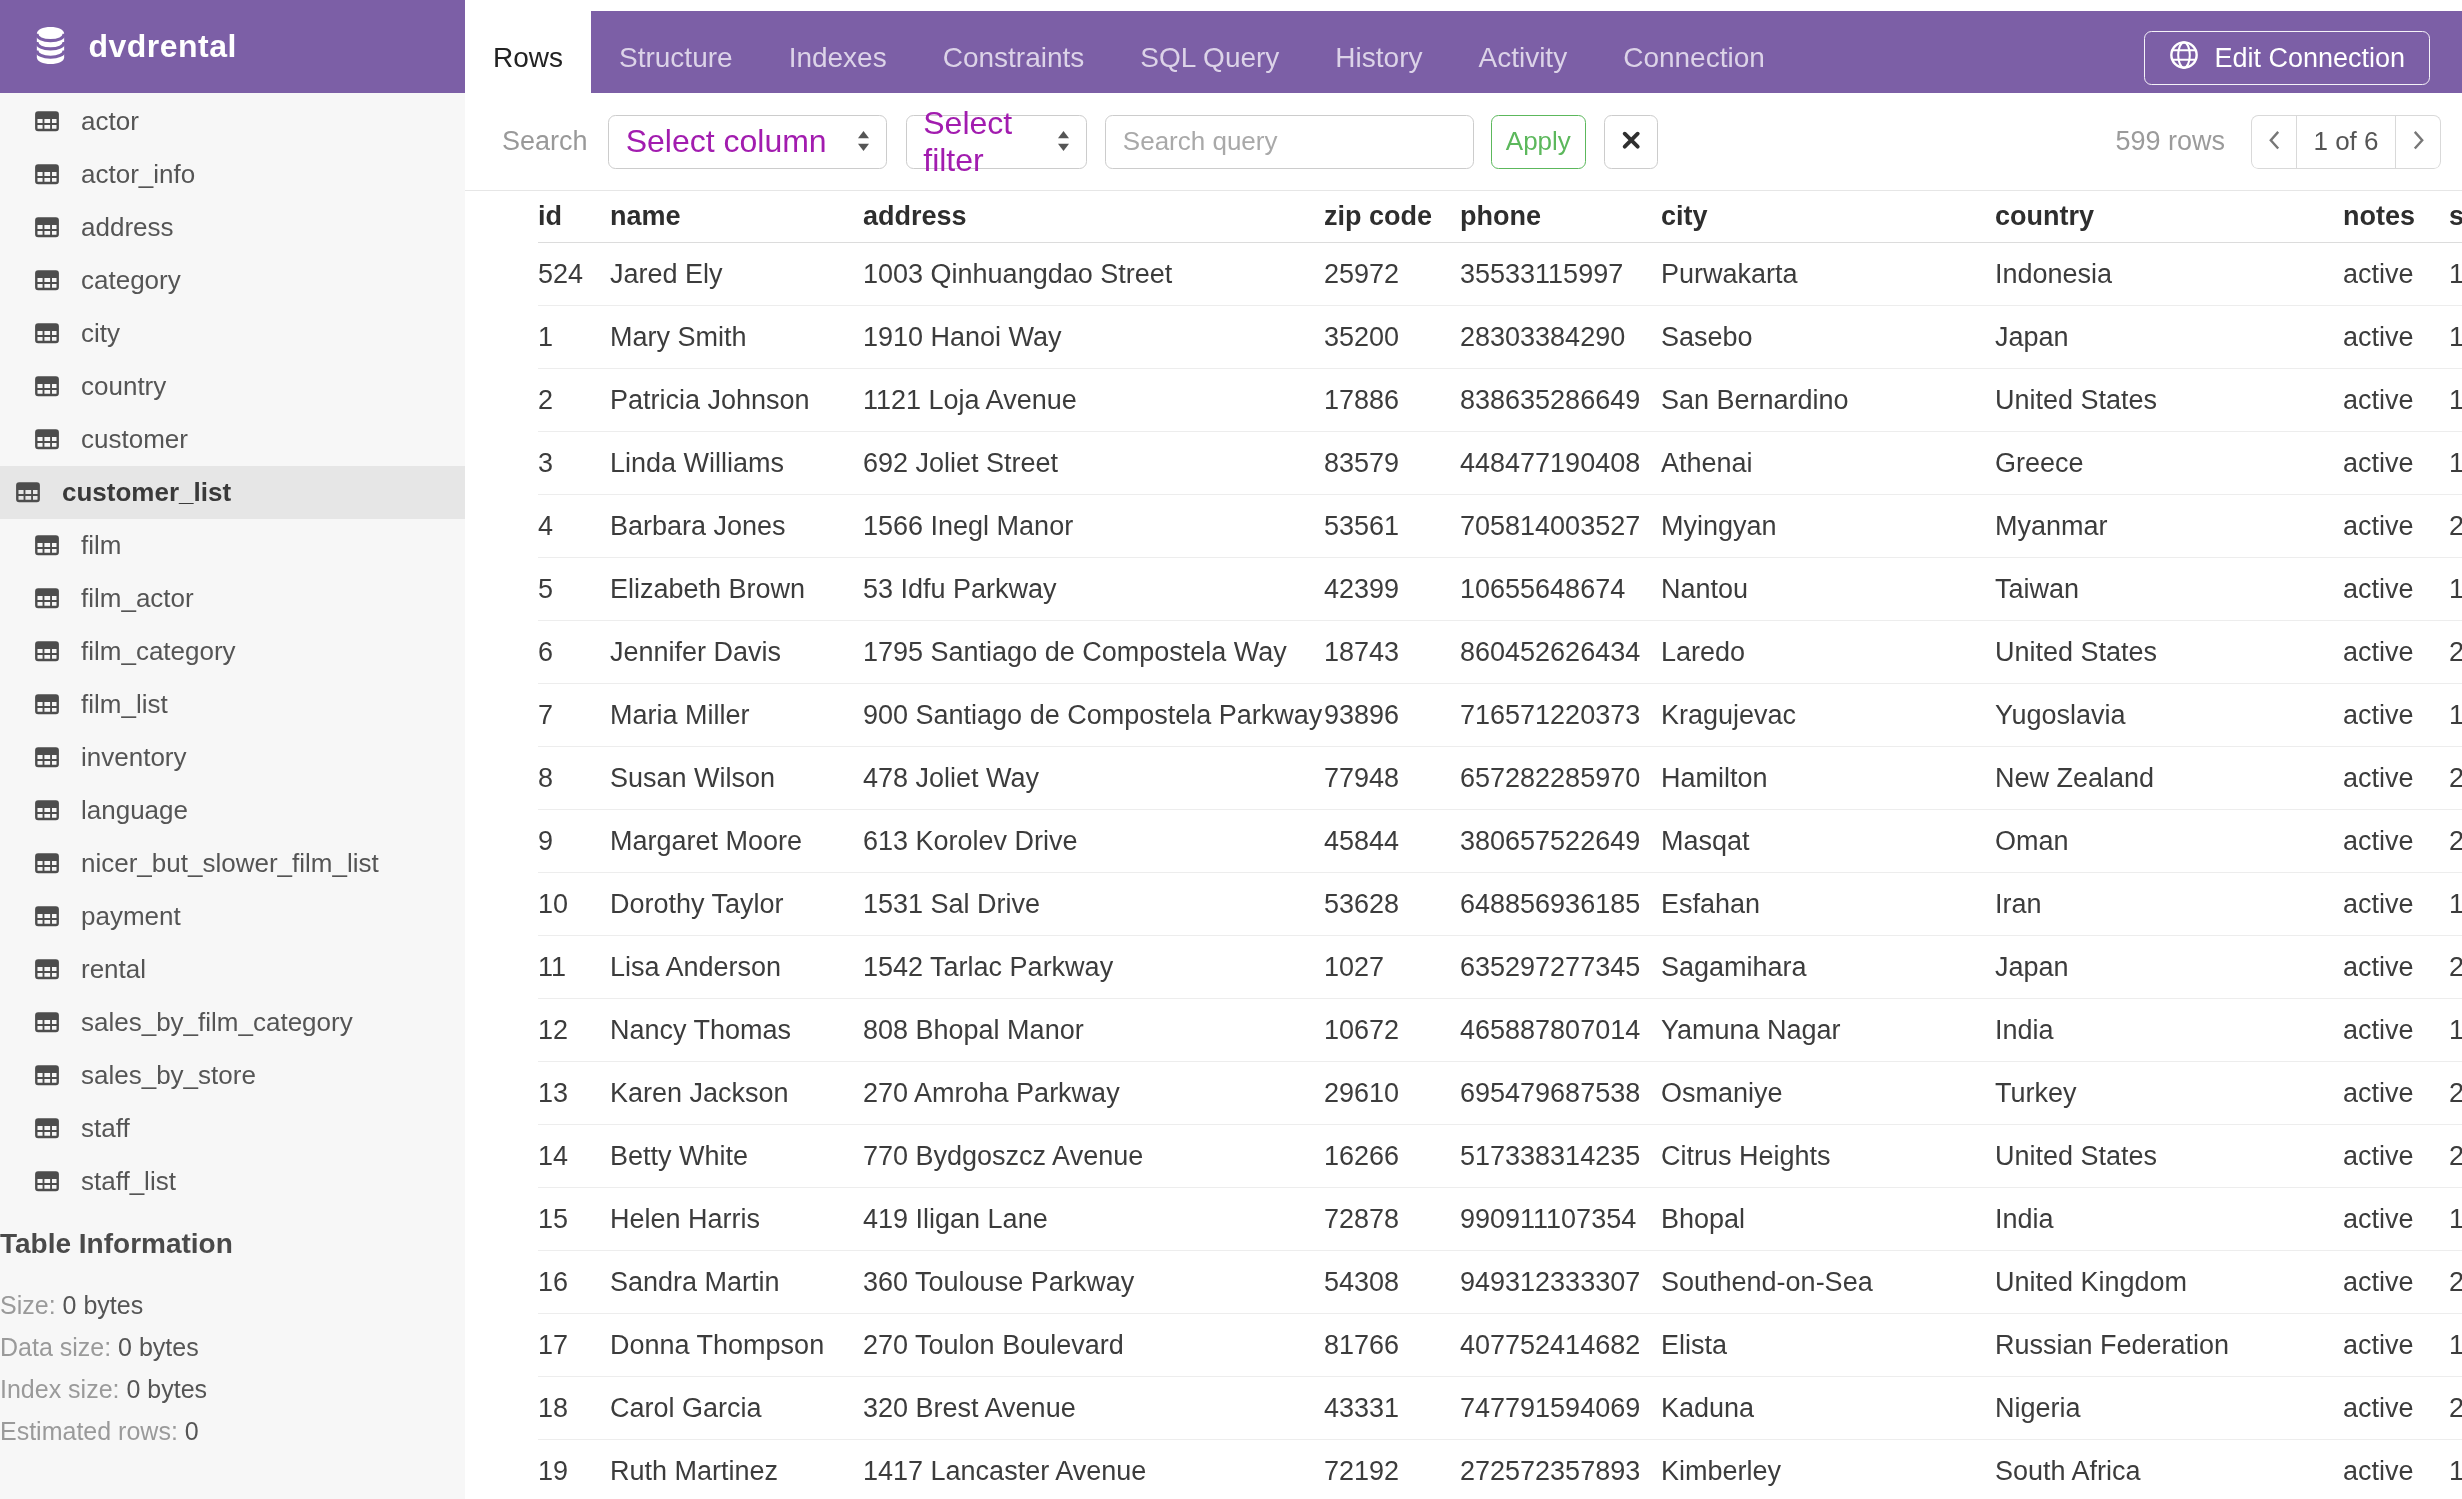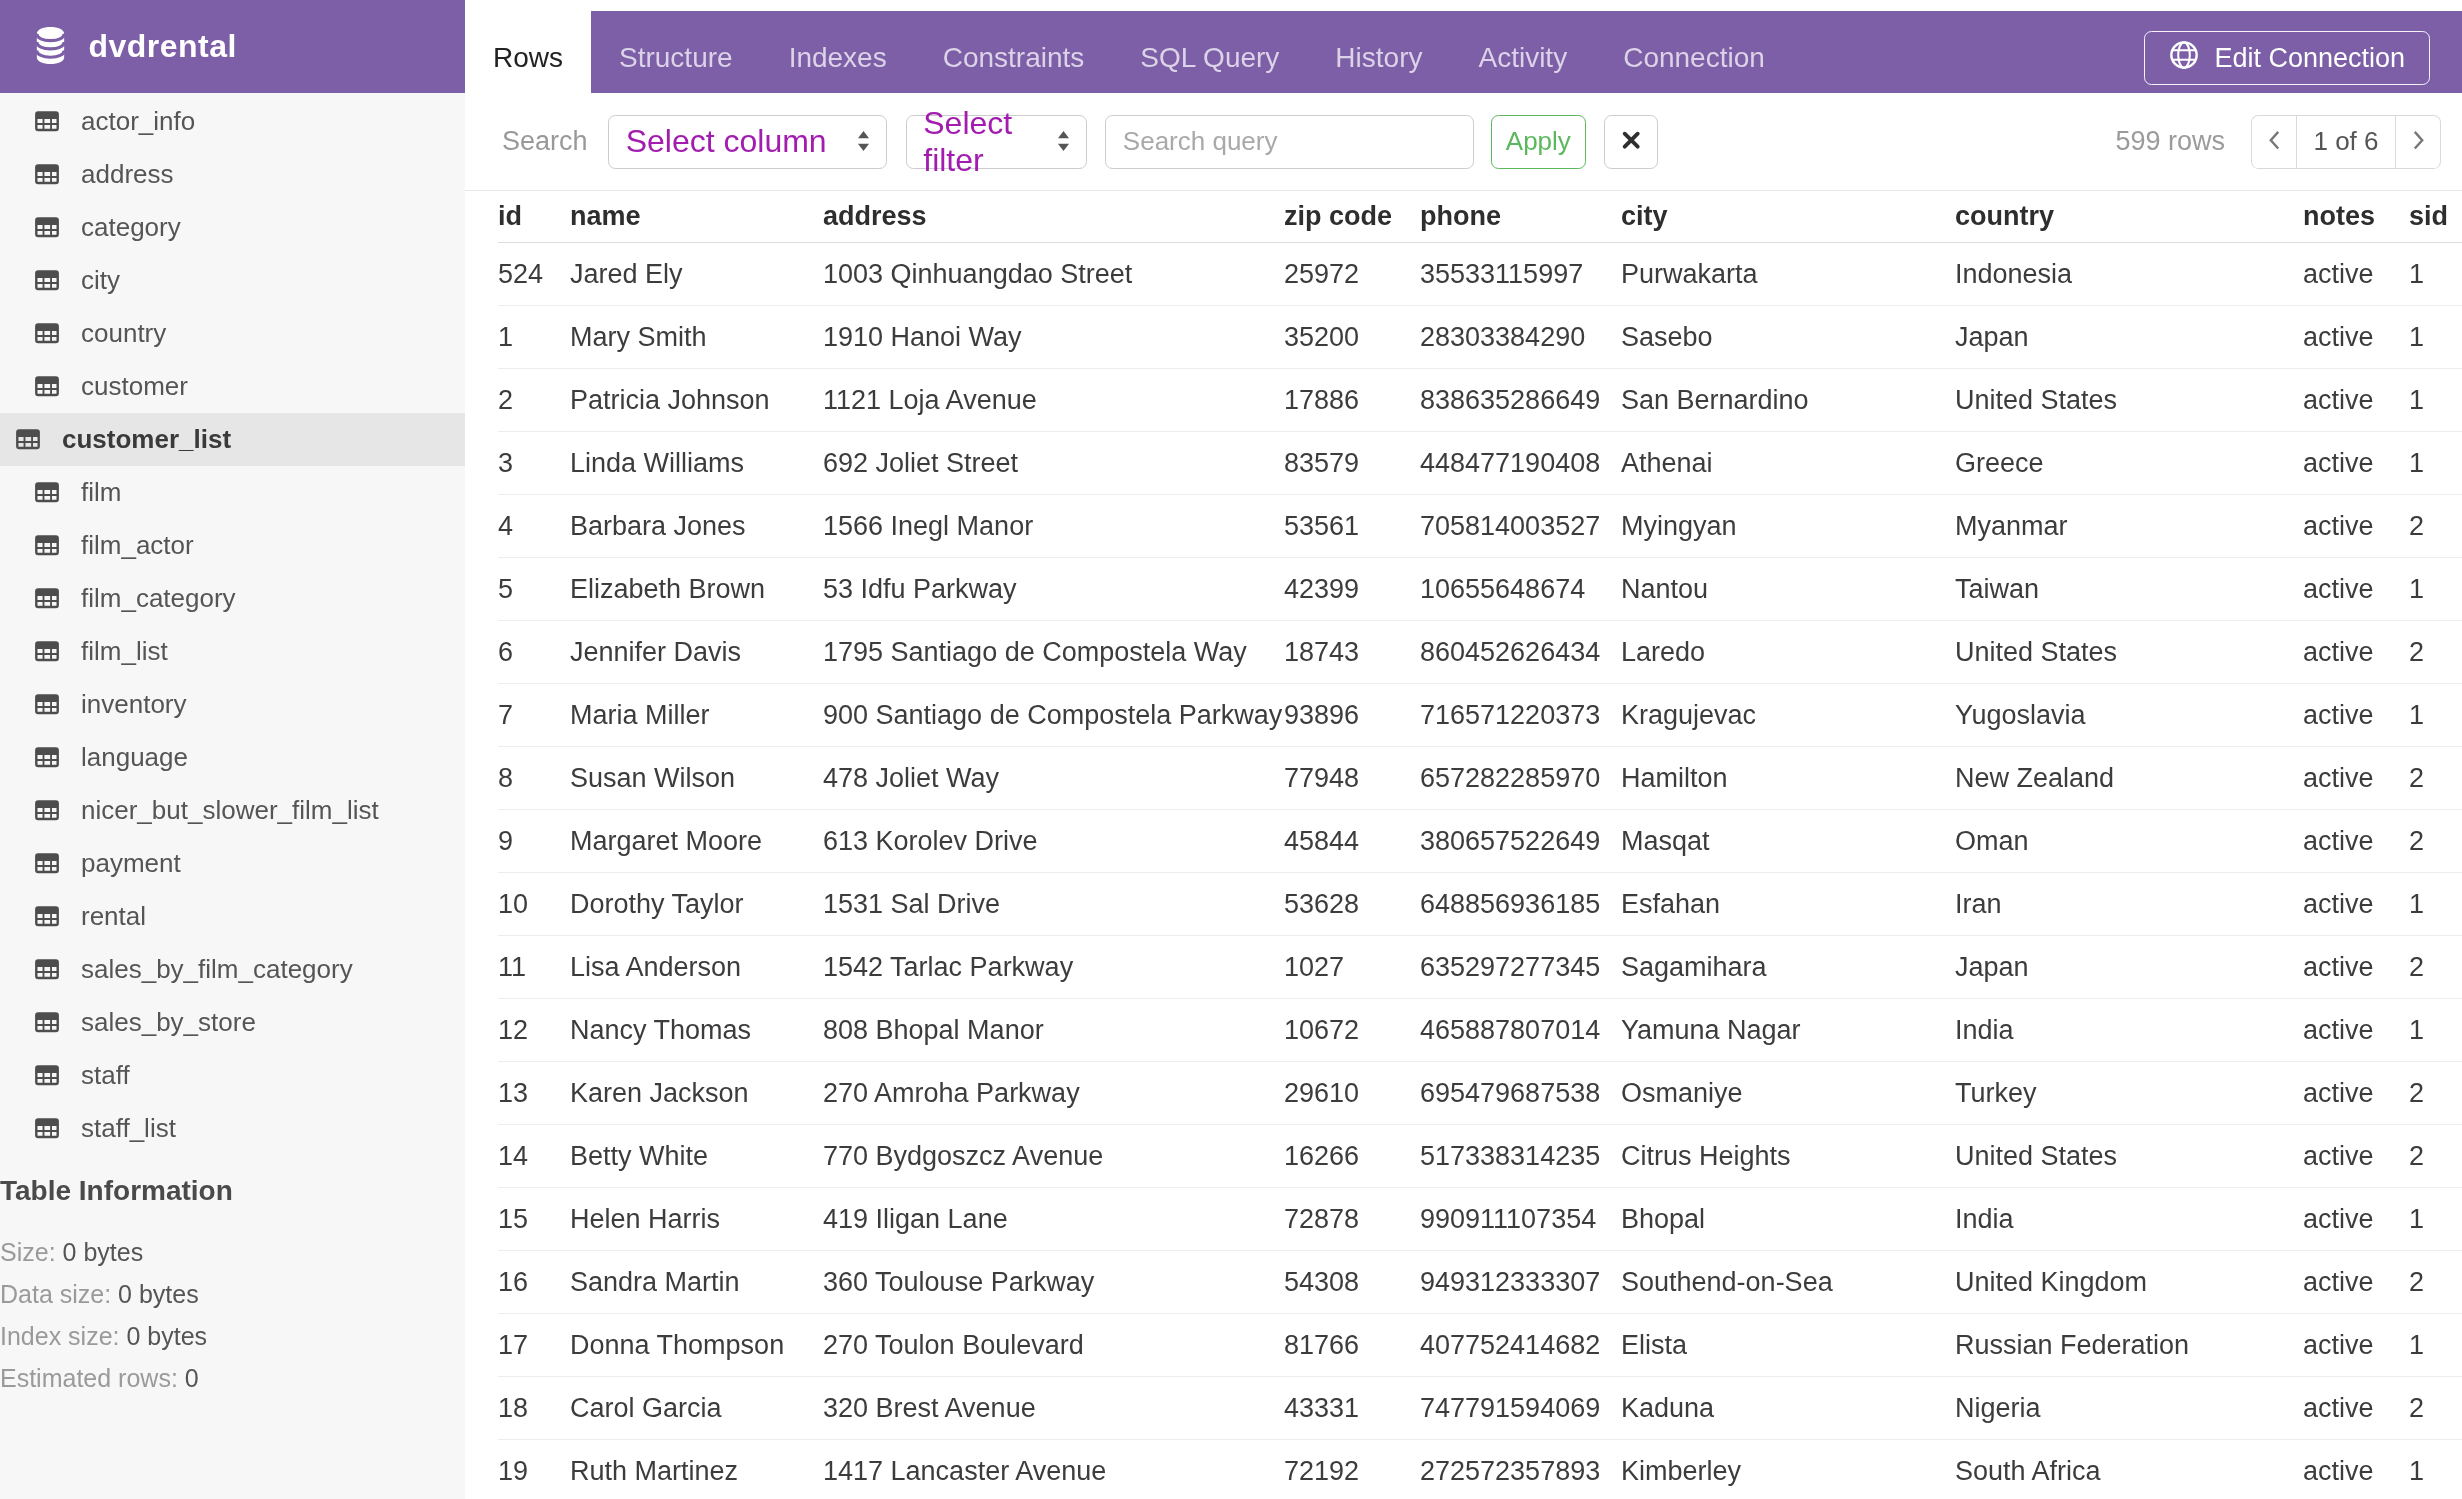--- a/index.html
+++ b/index.html
@@ -62,21 +62,21 @@
                align-items:center; justify-content:center; }
   .pg-prev { width:45px; border-radius:7.4px 0 0 7.4px; border-right:none; cursor:pointer; }
   .pg-ind  { width:100px; font-size:26px; color:#555; }
   .pg-next { width:45px; border-radius:0 7.4px 7.4px 0; border-left:none; cursor:pointer; }
 
   
   .grid { position:absolute; left:465px; top:191px; width:1998px; height:1308px;
           overflow:hidden; padding-left:33px; }
   .grow { display:grid;
           grid-template-columns:72px 253px 461px 136px 201px 334px 348px 106px 1fr;
-          align-items:center; }
+          align-items:center;margin-left:40px; }
   .thead-row { height:52px; border-bottom:1.9px solid #dcdcdc; }
   .hcell { font-size:27px; font-weight:bold; color:#2e2e2e; }
   .drow { height:63px; border-bottom:1.9px solid #ededed; }
   .cell { font-size:27px; color:#3c3c3c; white-space:nowrap; overflow:hidden; }
 </style>
 </head>
 <body>
 
 <div class="app">
 
@@ -86,20 +86,30 @@
         <svg width="35" height="39" viewBox="0 0 34 40">
           <path d="M3 8 C3 3.6 9.3 1 17 1 s14 2.6 14 7 v24 c0 4.4 -6.3 7 -14 7 S3 36.4 3 32 Z" fill="#ffffff"></path>
           <path d="M3 8 c0 4.4 6.3 7 14 7 s14 -2.6 14 -7" fill="none" stroke="#7C5FA6" stroke-width="3.2"></path>
           <path d="M3 16.5 c0 4.4 6.3 7 14 7 s14 -2.6 14 -7" fill="none" stroke="#7C5FA6" stroke-width="3.2"></path>
           <path d="M3 25 c0 4.4 6.3 7 14 7 s14 -2.6 14 -7" fill="none" stroke="#7C5FA6" stroke-width="3.2"></path>
         </svg>
       </span>
       <span class="db-name">dvdrental</span>
     </div>
     <nav class="table-list">
+        <div class="side-item">
+          <span class="icn">
+            <svg width="24" height="20.4" viewBox="0 0 26 22">
+              <rect x="1.4" y="1.4" width="23.2" height="19.2" rx="2" fill="none" stroke="#4d4d4d" stroke-width="2.6"></rect>
+              <path d="M1.4 7.6 h23.2 M1.4 14 h23.2 M9.2 1.4 v19.2 M17.4 1.4 v19.2" stroke="#4d4d4d" stroke-width="2" fill="none"></path>
+              <path d="M3.4 1.4 h19.2 a2 2 0 0 1 2 2 v4.2 h-23.2 v-4.2 a2 2 0 0 1 2-2 z" fill="#4d4d4d"></path>
+            </svg>
+          </span>
+          <span>actor</span>
+        </div>
         <div class="side-item">
           <span class="icn">
             <svg width="24" height="20.4" viewBox="0 0 26 22">
               <rect x="1.4" y="1.4" width="23.2" height="19.2" rx="2" fill="none" stroke="#4d4d4d" stroke-width="2.6"></rect>
               <path d="M1.4 7.6 h23.2 M1.4 14 h23.2 M9.2 1.4 v19.2 M17.4 1.4 v19.2" stroke="#4d4d4d" stroke-width="2" fill="none"></path>
               <path d="M3.4 1.4 h19.2 a2 2 0 0 1 2 2 v4.2 h-23.2 v-4.2 a2 2 0 0 1 2-2 z" fill="#4d4d4d"></path>
             </svg>
           </span>
           <span>actor_info</span>
         </div>

